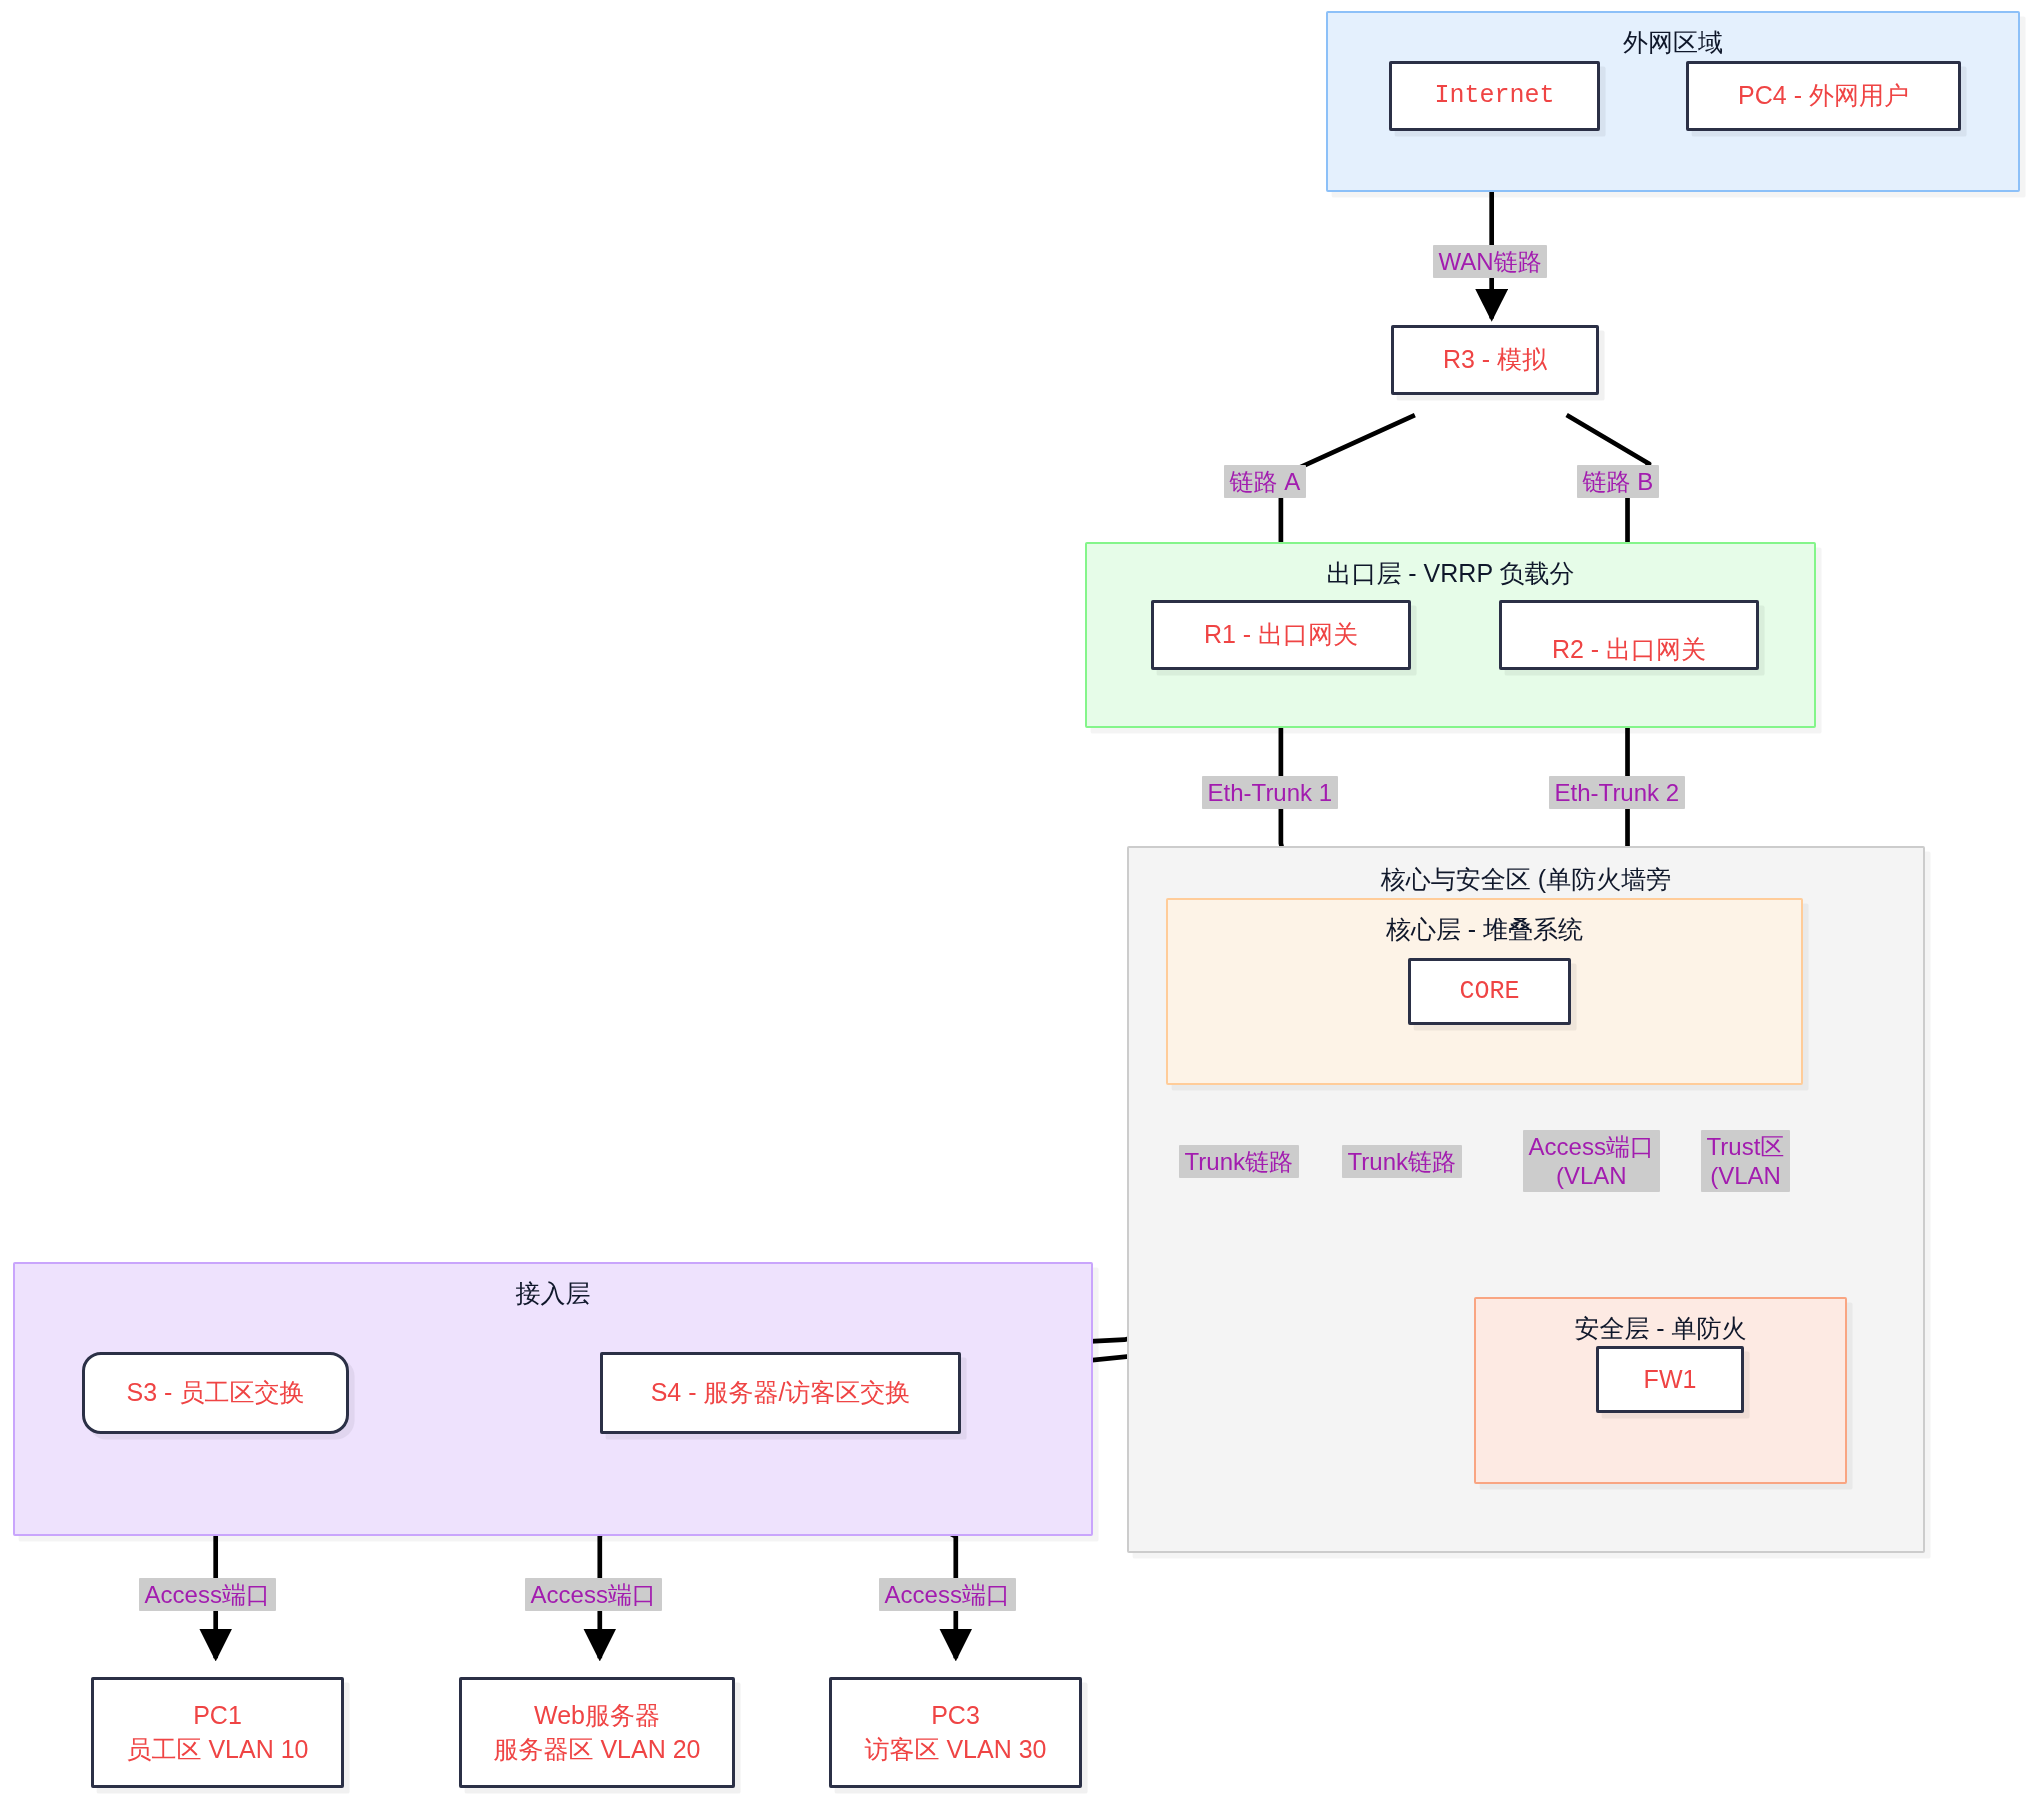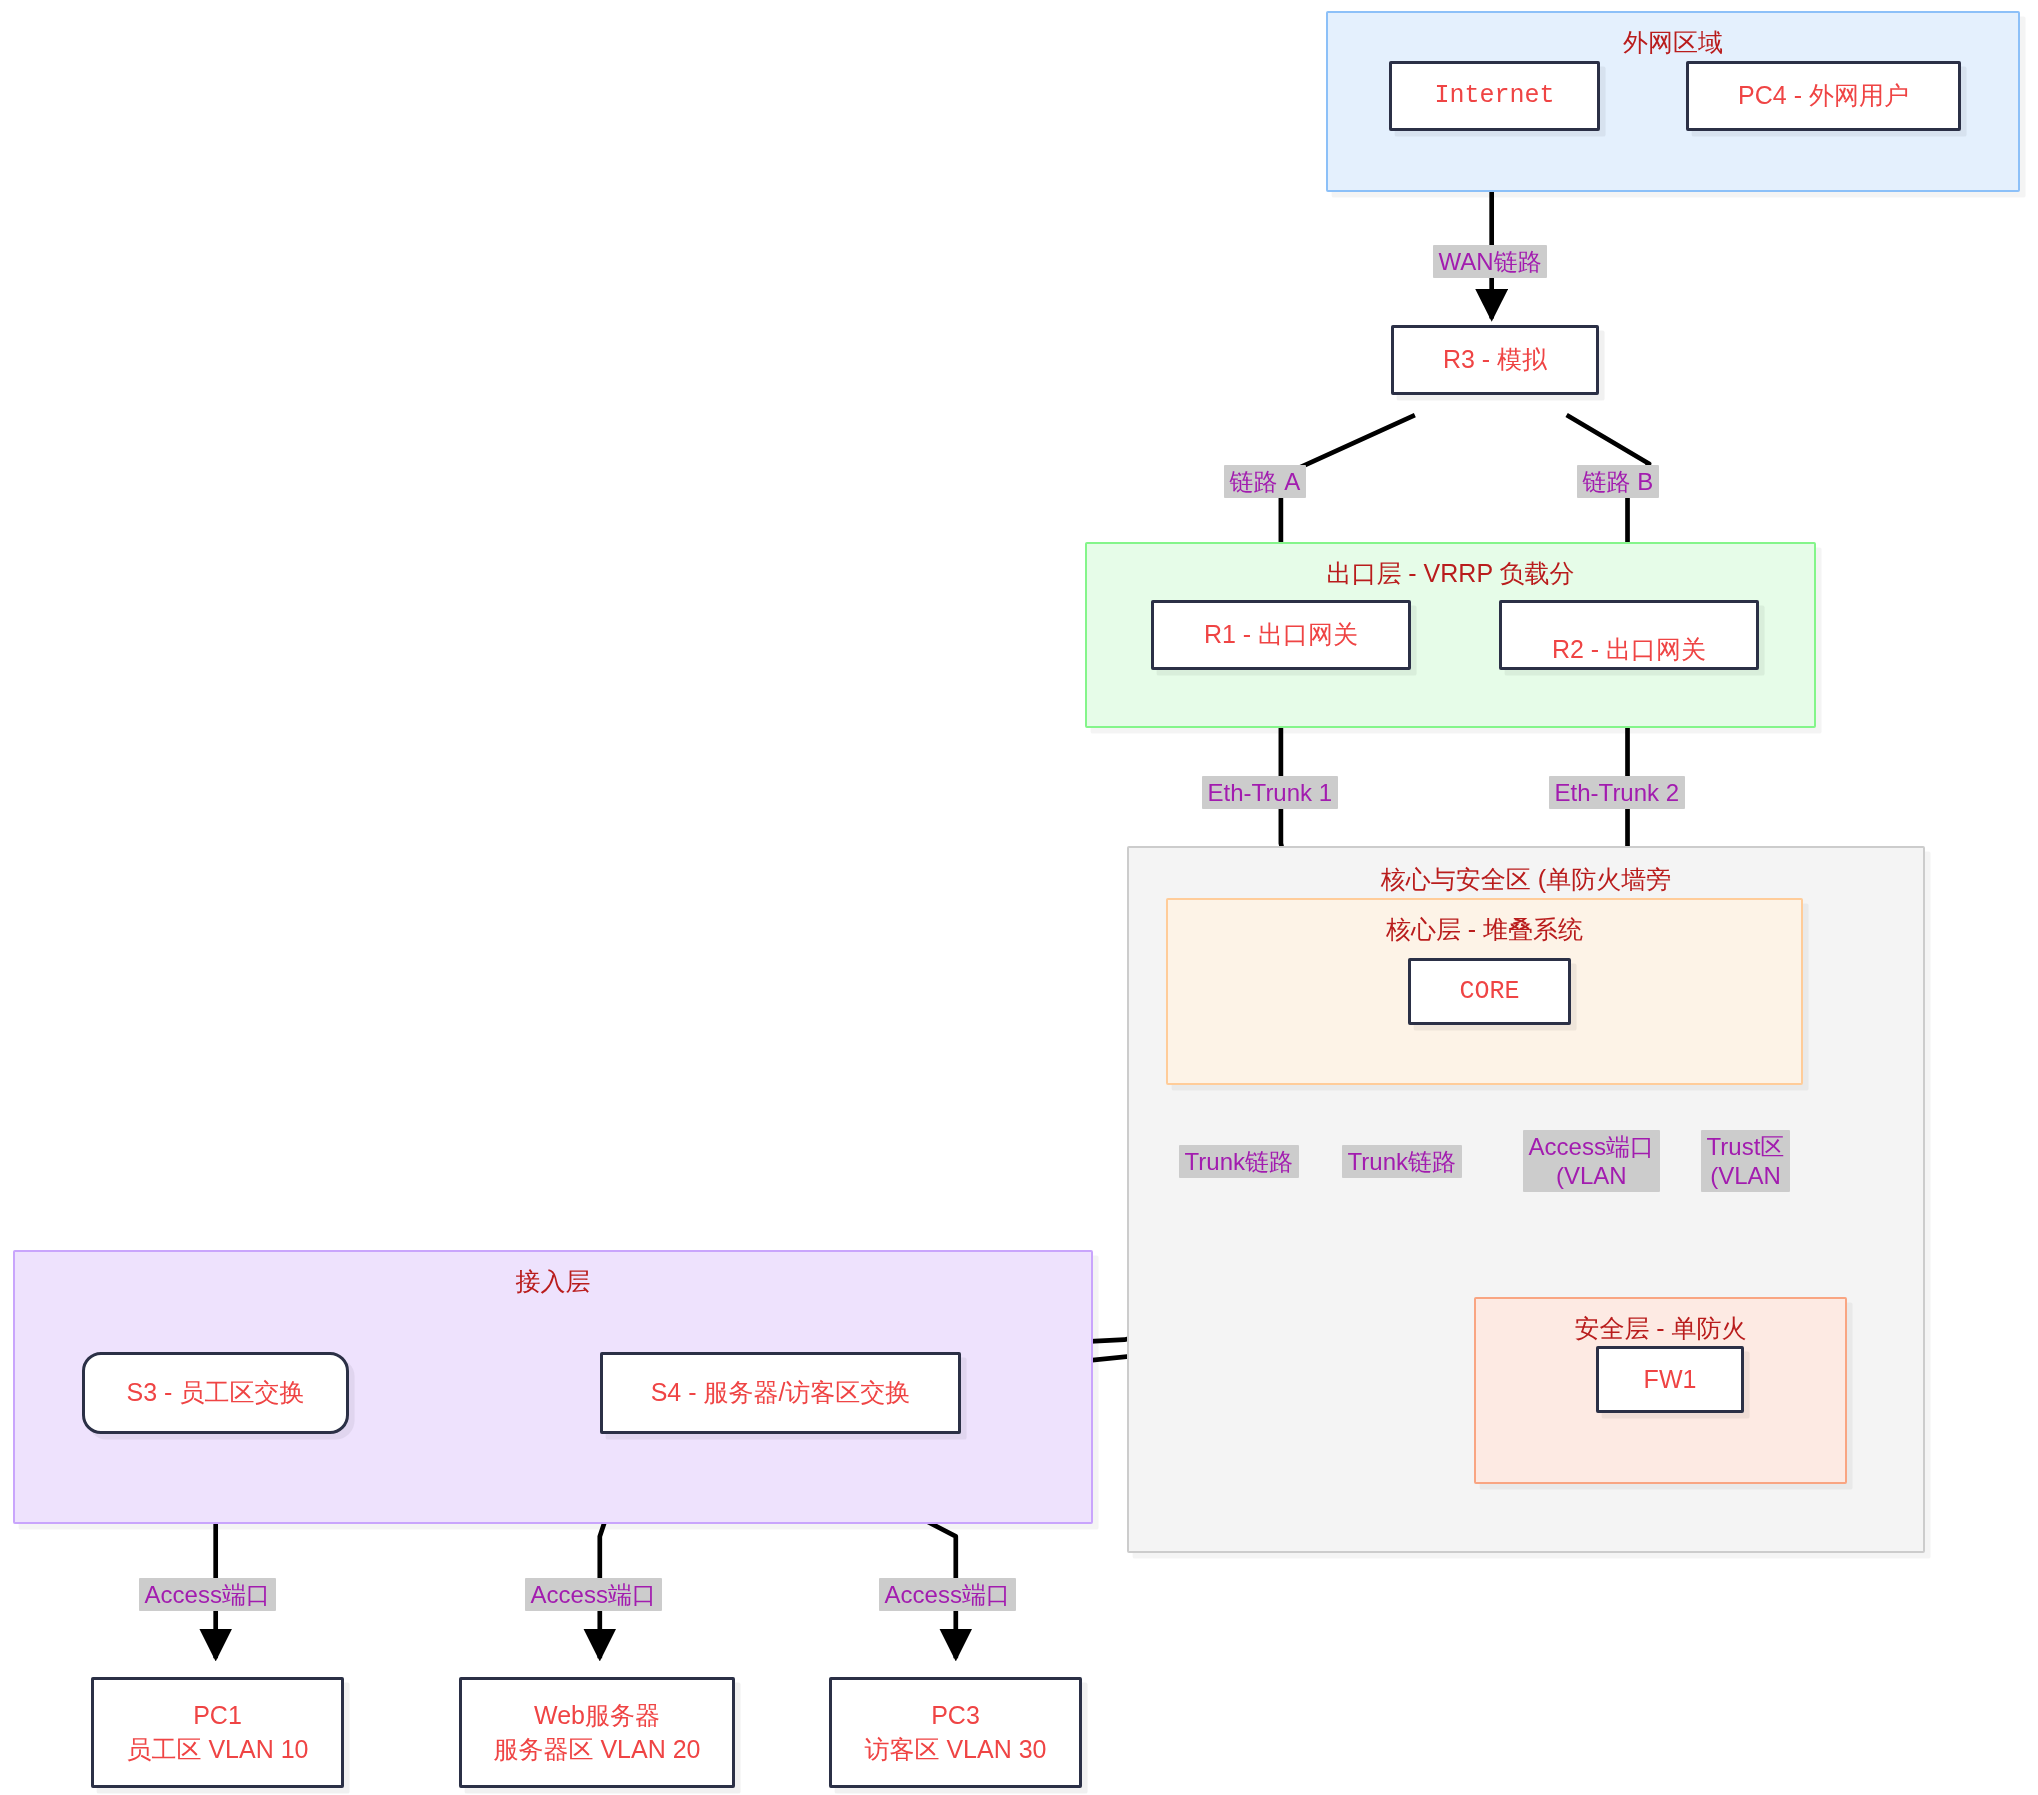--- a/index.html
+++ b/index.html
@@ -33,30 +33,30 @@
     border-style: solid;
     border-radius: 1.9px;
     box-shadow: 5.6px 5.6px 0 0 rgba(0,0,0,0.045);
   }
   .cluster > .cluster-title {
     position: absolute;
     left: 0;
     right: 0;
     text-align: center;
     font-size: 25px;
-    color: #b91c1c;
+    color: #0f172a;
     white-space: nowrap;
     overflow: hidden;
   }
   .cluster-ext  { background:#e4f0fd; border-color:#8cc0f8; }
   .cluster-edge { background:#e6fce8; border-color:#84f58a; }
   .cluster-core-sec { background:#f4f4f4; border-color:#cccccc; }
   .cluster-core { background:#fdf3e7; border-color:#ffcc99; }
   .cluster-sec  { background:#fdeae3; border-color:#f9a582; }
-  .cluster-access { background:#eee2fd; border-color:#c9a5fc; }
+  .cluster-access { background:#eee2fd; border-color:#c9a5fc;margin-top:12px; }
 
   
   .node {
     position: absolute;
     box-sizing: border-box;
     background: #ffffff;
     border: 3.7px solid #2b3046;
     border-radius: 1.9px;
     display: flex;
     flex-direction: column;

